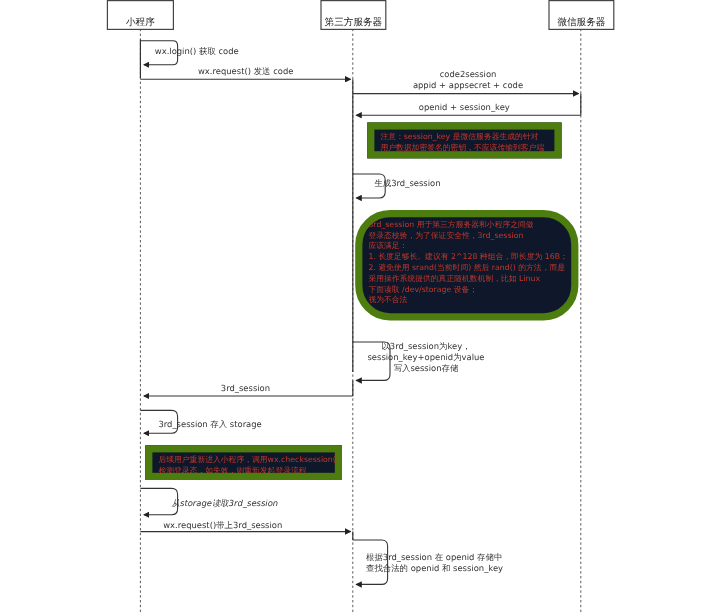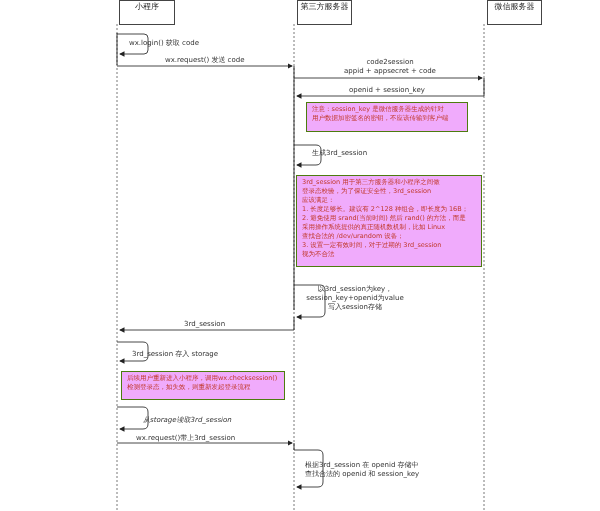--- a/index.html
+++ b/index.html
@@ -1,21 +1,21 @@
 <!DOCTYPE html>
 <html><head>
 <meta charset="utf-8">
 <style>
   html,body{margin:0;padding:0;background:#ffffff;}
   body{width:600px;height:511px;position:relative;overflow:hidden;font-family:"DejaVu Sans","Liberation Sans",sans-serif;}
   svg{position:absolute;left:0;top:0;}
-  .actor{position:absolute;border:1px solid #444;background:#fff;font-size:8px;color:#222;display:flex;align-items:flex-start;justify-content:center;box-sizing:border-box;margin-left:30px;}
+  .actor{position:absolute;border:1px solid #444;background:#fff;font-size:8px;color:#222;display:flex;align-items:flex-end;justify-content:center;box-sizing:border-box;}
   .lbl{position:absolute;font-size:7px;color:#333;white-space:nowrap;line-height:9px;}
   .center{text-align:center;}
-  .note{position:absolute;border:1px solid #4d7c0f;background:#f0abfc;box-sizing:border-box;padding:2px 5px;font-size:6.5px;line-height:9px;color:#c0392b;}
+  .note{position:absolute;border:6px solid #4d7c0f;background:#0f172a;box-sizing:border-box;padding:2px 5px;font-size:6.5px;line-height:9px;color:#c0392b;}
   .note div{white-space:nowrap;}
 </style>
 </head>
 <body>
 
 <svg width="600" height="511">
   <defs>
     <marker id="ah" markerWidth="6" markerHeight="6" refX="5" refY="3" orient="auto">
       <path d="M0,0 L6,3 L0,6 z" fill="#222"></path>
     </marker>
@@ -78,27 +78,26 @@
 <div class="lbl" style="left:132px;top:350px;">3rd_session 存入 storage</div>
 <div class="lbl" style="left:143px;top:416px;font-style:italic;">从storage读取3rd_session</div>
 <div class="lbl" style="left:136px;top:434px;">wx.request()带上3rd_session</div>
 <div class="lbl" style="left:305px;top:461px;">根据3rd_session 在 openid 存储中</div>
 <div class="lbl" style="left:305px;top:470px;text-align:center;">查找合法的 openid 和 session_key</div>
 
 <div class="note" style="left:306px;top:102px;width:162px;height:30px;">
   <div>注意：session_key 是微信服务器生成的针对</div>
   <div>用户数据加密签名的密钥，不应该传输到客户端</div>
 </div>
-<div class="note" style="left:296px;top:175px;width:186px;height:92px;">
+<div class="note" style="left:296px;top:175px;width:186px;height:92px;border-radius:29px;">
   <div>3rd_session 用于第三方服务器和小程序之间做</div>
   <div>登录态校验，为了保证安全性，3rd_session</div>
   <div>应该满足：</div>
   <div>1. 长度足够长。建议有 2^128 种组合，即长度为 16B；</div>
   <div>2. 避免使用 srand(当前时间) 然后 rand() 的方法，而是</div>
   <div>采用操作系统提供的真正随机数机制，比如 Linux</div>
-  <div>查找合法的 /dev/urandom 设备；</div>
-  <div>3. 设置一定有效时间，对于过期的 3rd_session</div>
+  <div>下面读取 /dev/storage 设备；</div>
   <div>视为不合法</div>
 </div>
 <div class="note" style="left:121px;top:371px;width:164px;height:29px;">
   <div>后续用户重新进入小程序，调用wx.checksession()</div>
   <div>检测登录态，如失效，则重新发起登录流程</div>
 </div>
 
 </body></html>

